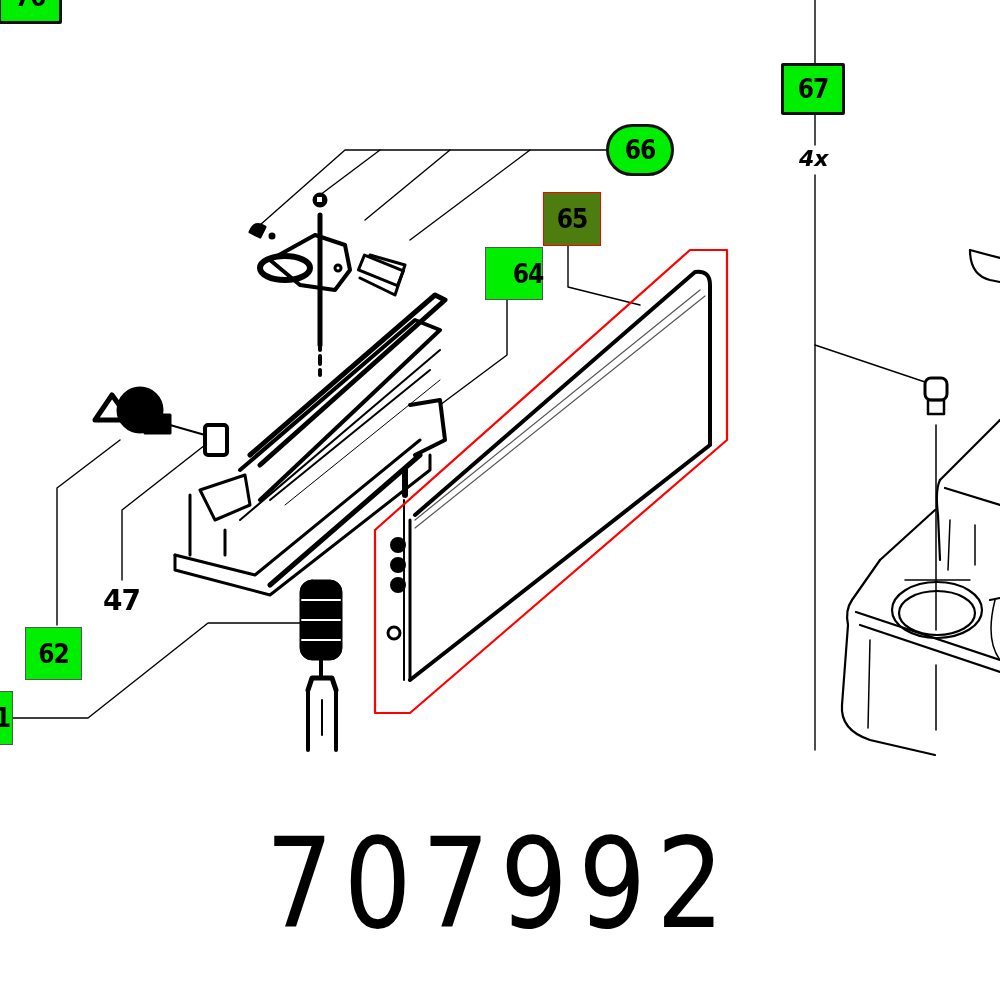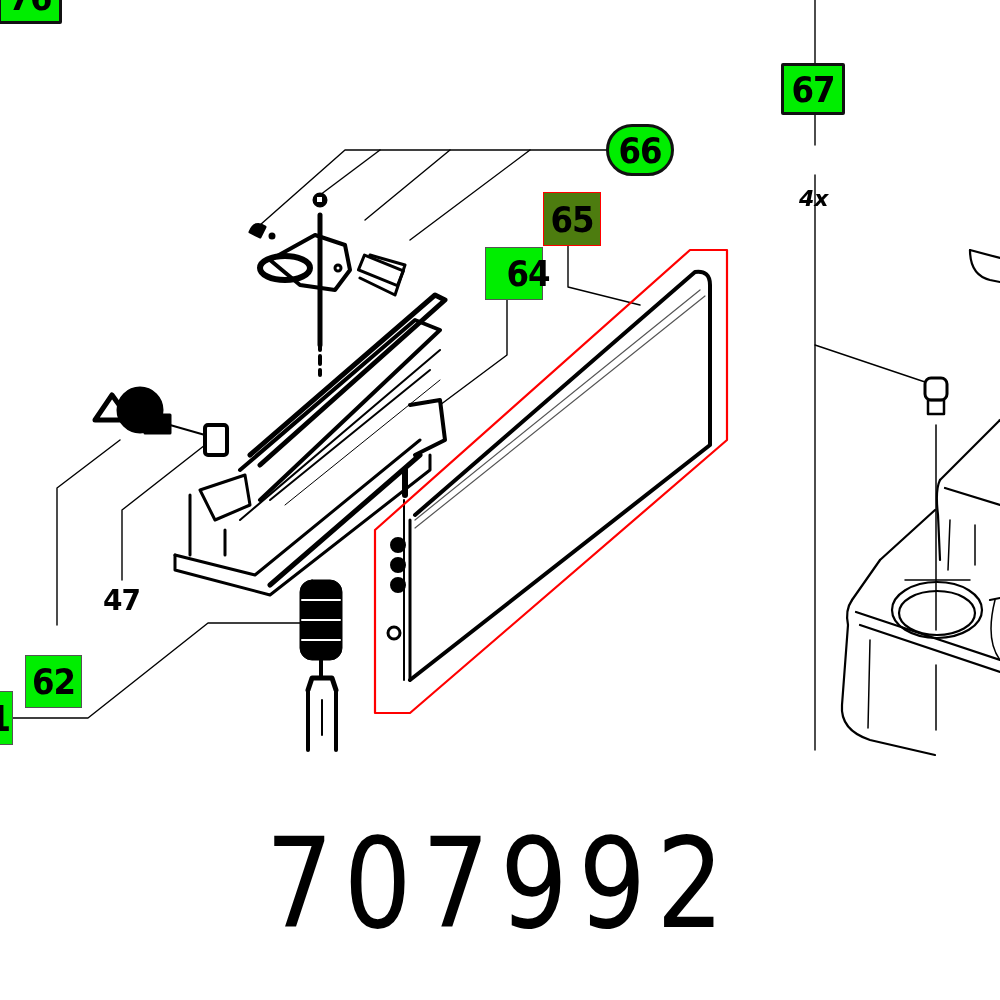--- a/index.html
+++ b/index.html
@@ -3,33 +3,33 @@
 <meta charset="utf-8">
 <style>
   html, body { margin: 0; padding: 0; background: #ffffff; }
   body { width: 1000px; height: 1000px; position: relative; overflow: hidden;
          font-family: "DejaVu Sans", sans-serif; }
   #diagram { position: absolute; left: 0; top: 0; width: 1000px; height: 760px; }
   .callout {
     position: absolute; box-sizing: border-box;
     display: flex; align-items: center; justify-content: center;
     font-family: "DejaVu Sans Condensed", "DejaVu Sans", sans-serif;
-    font-weight: bold; font-size: 36px; color: #000; letter-spacing: -1px;
+    font-weight: bold; font-size: 26px; color: #000; letter-spacing: -1px;
     border: 1px solid #555;
   }
   .callout.green { background: #00ee00; }
   .callout.red { background: #4d7c0f; border-color: #ff0000; }
   .callout.boxed { border: 3px solid #111; border-radius: 2px; }
   .plain-label {
     position: absolute; font-family: "DejaVu Sans", sans-serif;
     font-weight: bold; font-size: 28px; color: #000; letter-spacing: -1px;
   }
   .qty {
     position: absolute; font-family: "DejaVu Sans", sans-serif; font-style: italic;
-    font-weight: bold; font-size: 22px; color: #000; margin-top: 40px;
+    font-weight: bold; font-size: 22px; color: #000;
   }
   #part-number {
     position: absolute; left: 0; right: 0; top: 822px; text-align: center;
     font-family: "DejaVu Sans", sans-serif; font-size: 124px; line-height: 124px;
     color: #000; letter-spacing: 12px; font-weight: normal;
     transform: scaleX(0.86);
   }
 </style>
 </head>
 <body>
@@ -171,21 +171,21 @@
 <div class="callout red" style="left:543px; top:192px; width:58px; height:54px;">
   <span>65</span>
 </div>
 
 <div class="callout green" style="left:485px; top:247px; width:58px; height:53px;padding-left:28px;">
   <span>64</span>
 </div>
 
 <div class="plain-label" style="left:103px; top:584px;">47</div>
 
-<div class="callout green" style="left:25px; top:627px; width:57px; height:53px;margin-top:28px;">
+<div class="callout green" style="left:25px; top:627px; width:57px; height:53px;">
   <span>62</span>
 </div>
 
 <div class="callout green" style="left:-44px; top:691px; width:57px; height:54px; justify-content:flex-end; padding-right:2px;">
   <span>61</span>
 </div>
 
 <div id="part-number">707992</div>
 
 </body></html>

